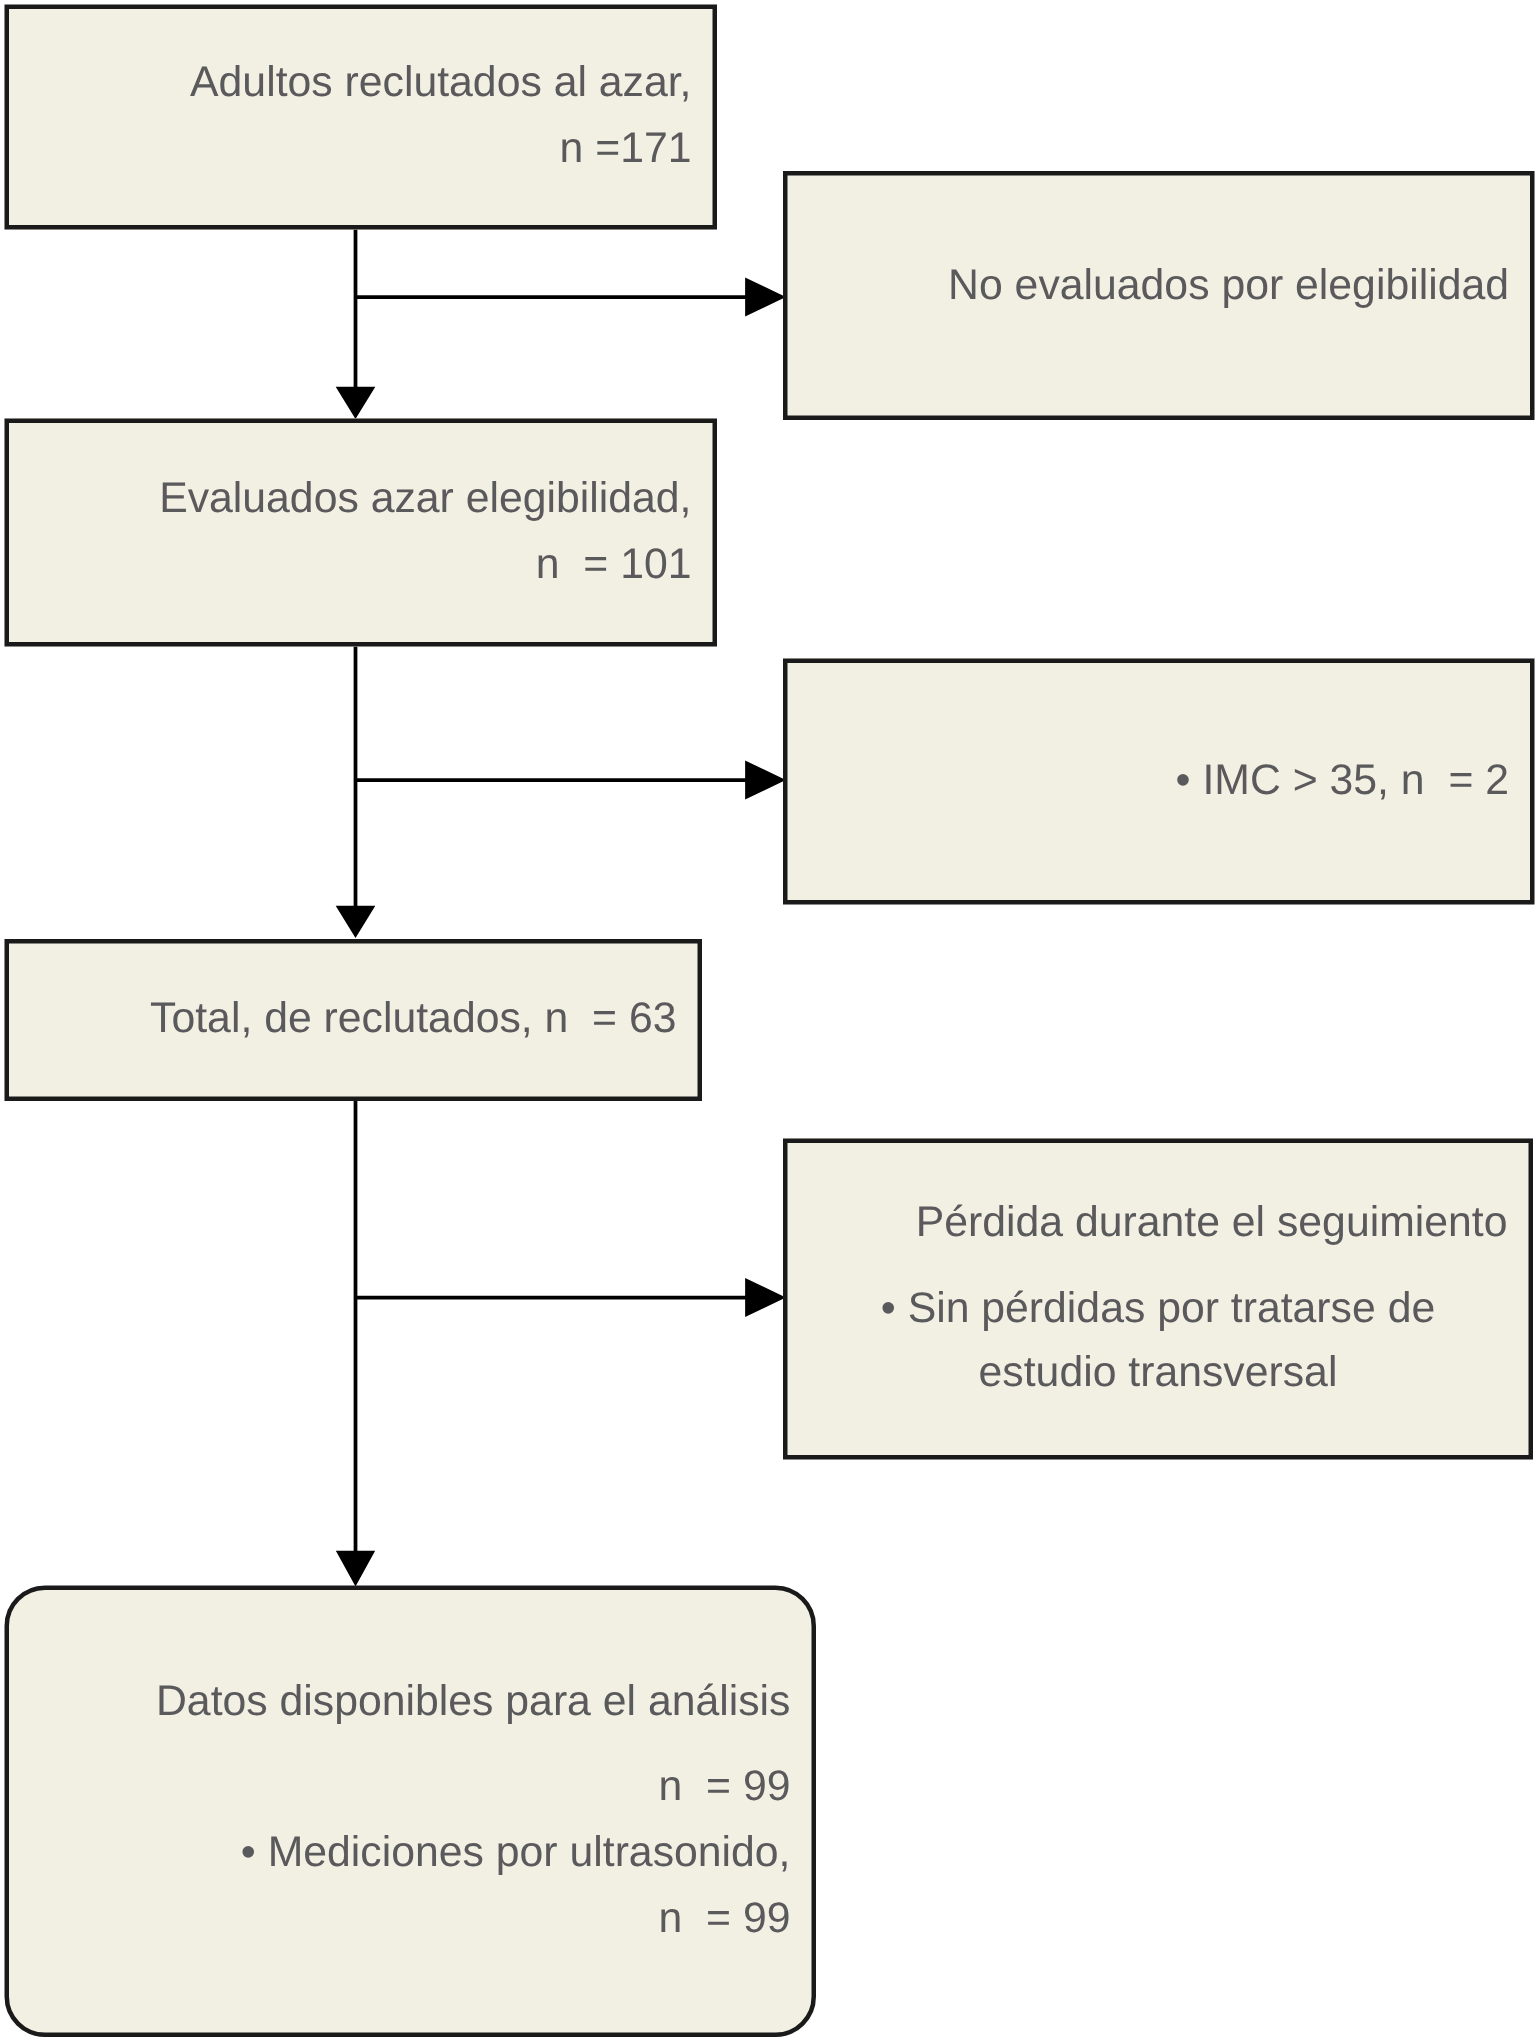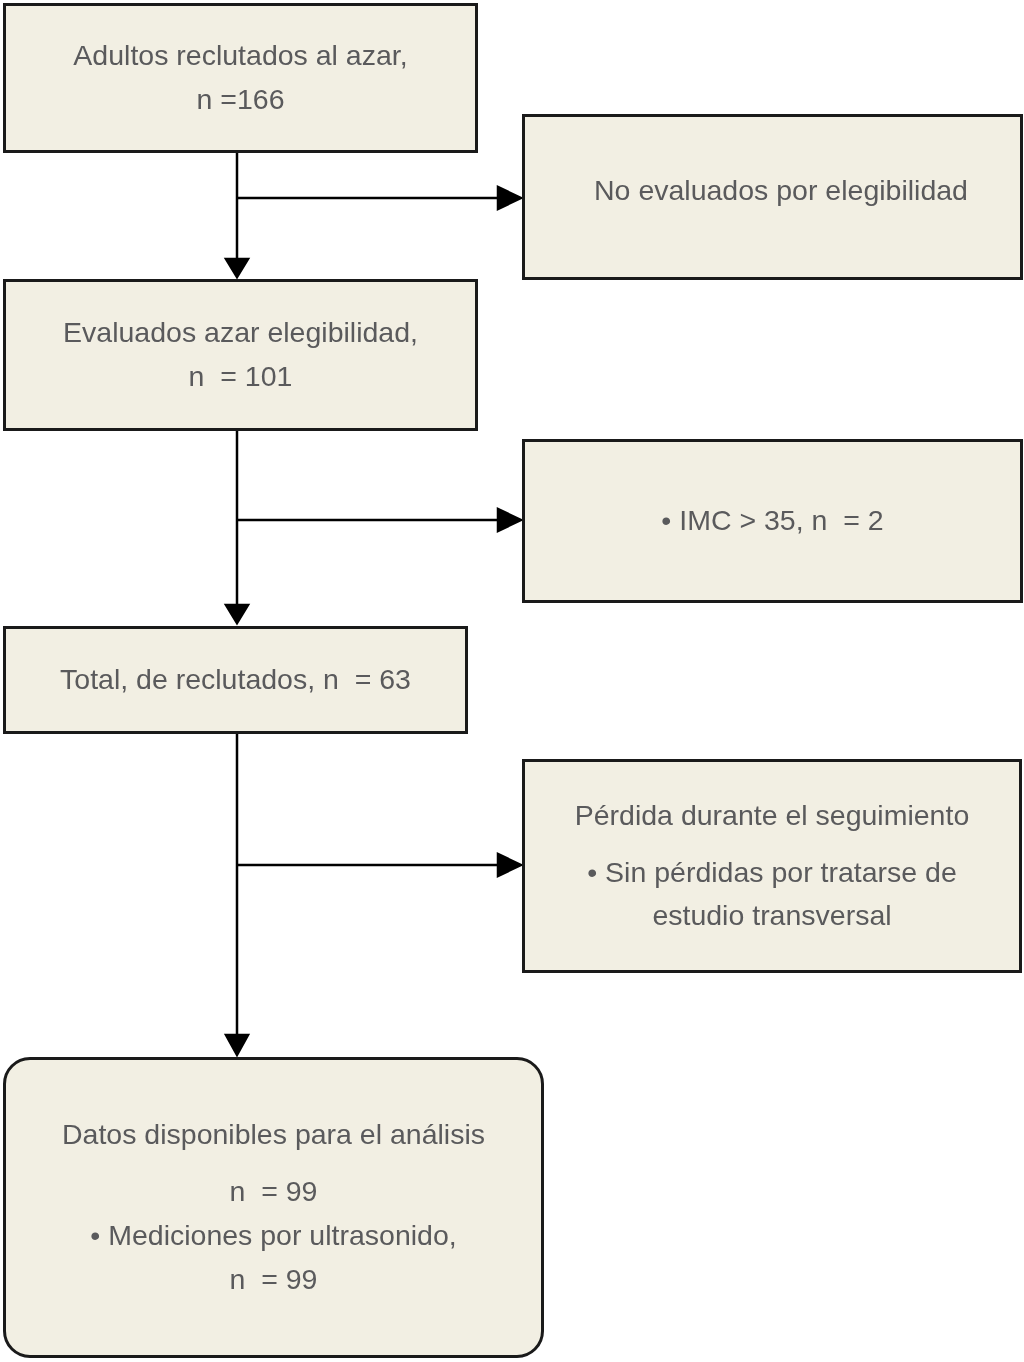--- a/index.html
+++ b/index.html
@@ -25,21 +25,21 @@
   }
   .box {
     position: absolute;
     box-sizing: border-box;
     background: #f2efe3;
     border: 3px solid #1a1a1a;
     color: #5a5a5c;
     display: flex;
     flex-direction: column;
     justify-content: center;
-    align-items: center;
+    align-items: flex-end;
     text-align: center;
     font-size: 28.5px;
     line-height: 1.54;
     padding: 6px 14px;
   }
   .line {
     white-space: pre-wrap;
   }
   .heading {
     margin-bottom: 13px;
@@ -73,21 +73,21 @@
 
       <line x1="237" y1="734" x2="237" y2="1037"></line>
       <polygon points="226,1035 248,1035 237,1055"></polygon>
       <line x1="237" y1="865" x2="498" y2="865"></line>
       <polygon points="498,854 498,876 521,865"></polygon>
     </g>
   </svg>
 
   <div class="box box-recruited">
     <div class="line">Adultos reclutados al azar,</div>
-    <div class="line">n =166</div>
+    <div class="line">n =171</div>
   </div>
 
   <div class="box box-not-evaluated">
     <div class="line heading">No evaluados por elegibilidad</div>
   </div>
 
   <div class="box box-evaluated">
     <div class="line">Evaluados azar elegibilidad,</div>
     <div class="line">n  = 101</div>
   </div>

